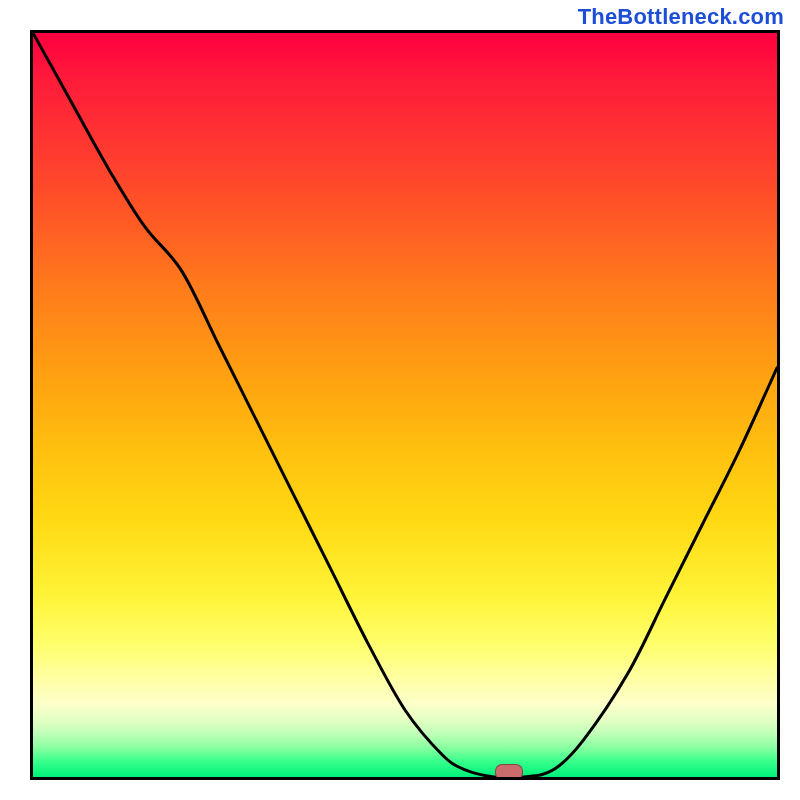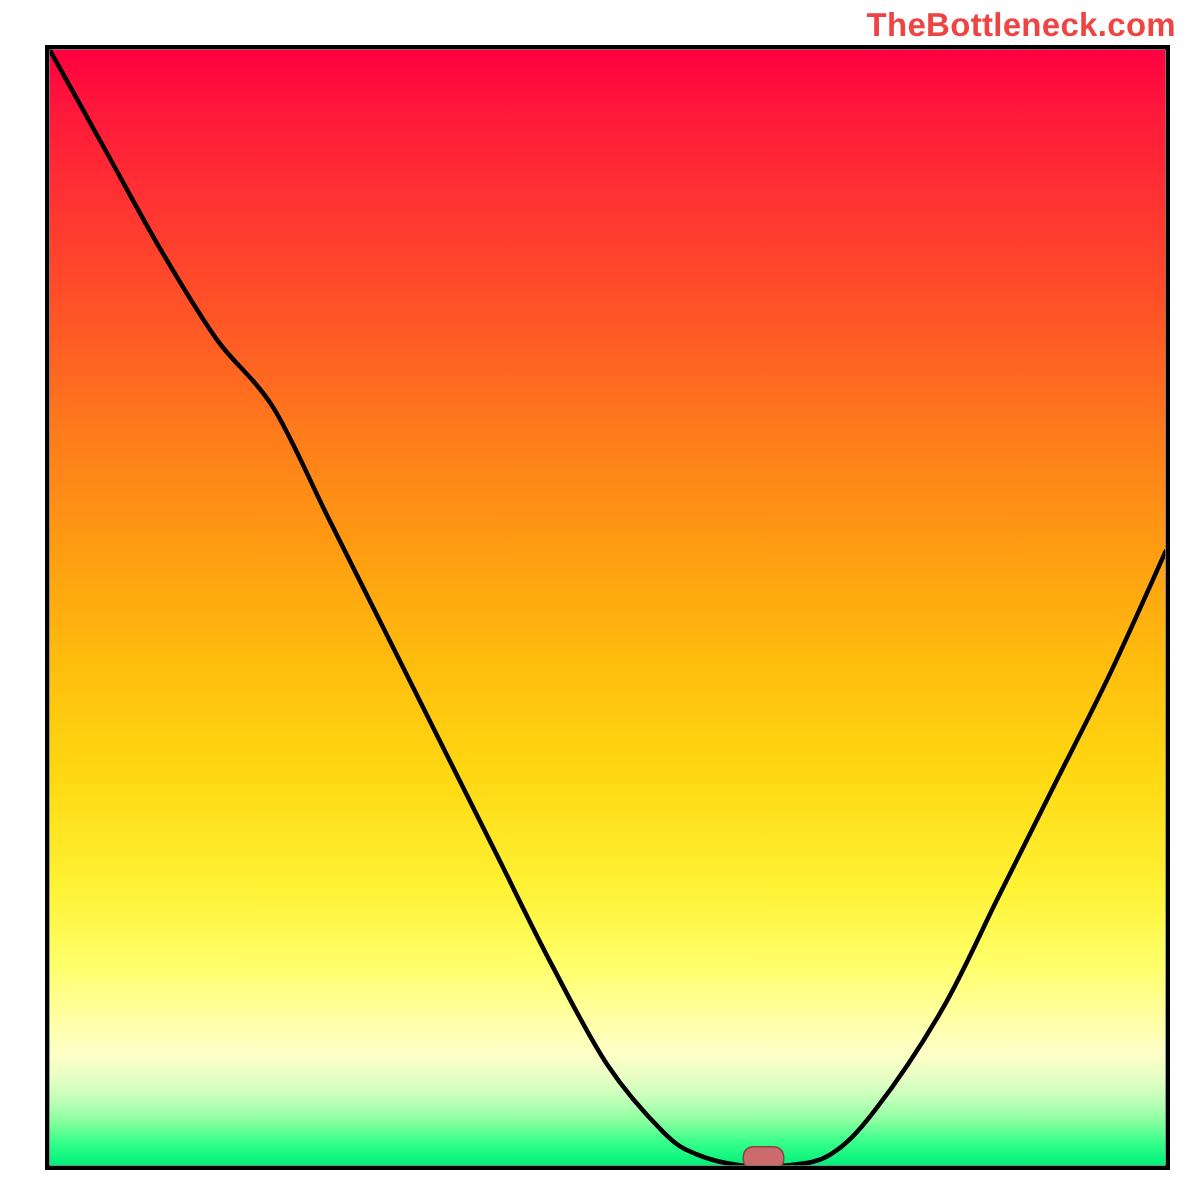--- a/index.html
+++ b/index.html
@@ -14,21 +14,21 @@
     position: relative;
     width: 800px;
     height: 800px;
   }
   .watermark {
     position: absolute;
     top: 4px;
     right: 16px;
     font-size: 22px;
     font-weight: 600;
-    color: #ef4444;
+    color: #1d4ed8;
     letter-spacing: 0.2px;
     z-index: 3;
   }
   .plot-area {
     position: absolute;
     left: 30px;
     top: 30px;
     width: 750px;
     height: 750px;
     border: 3px solid #000;

